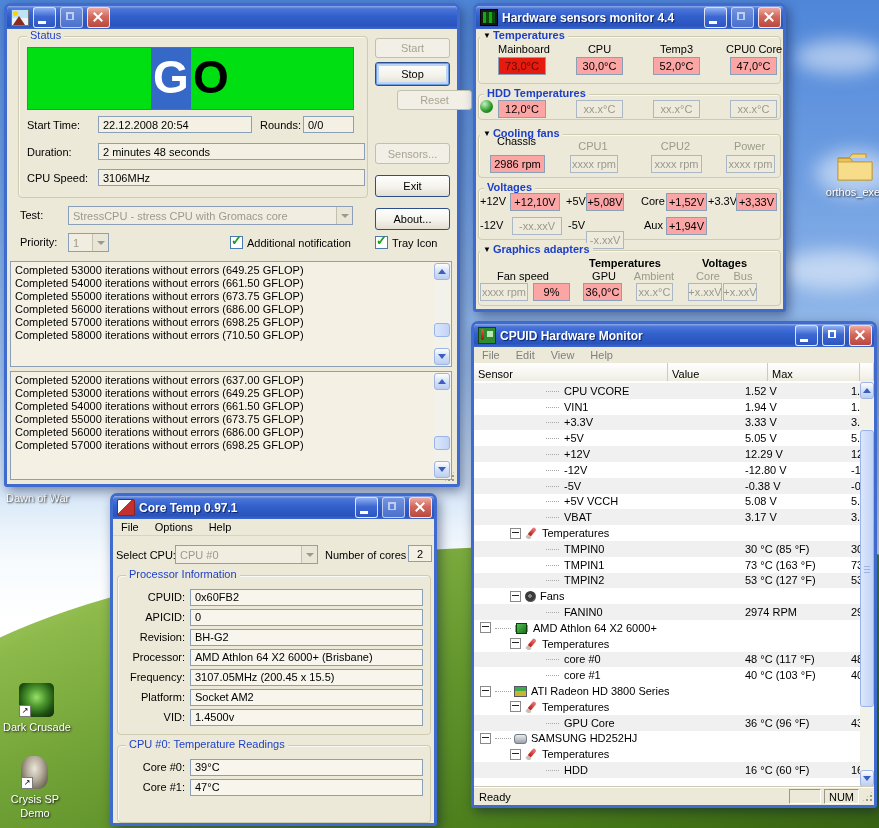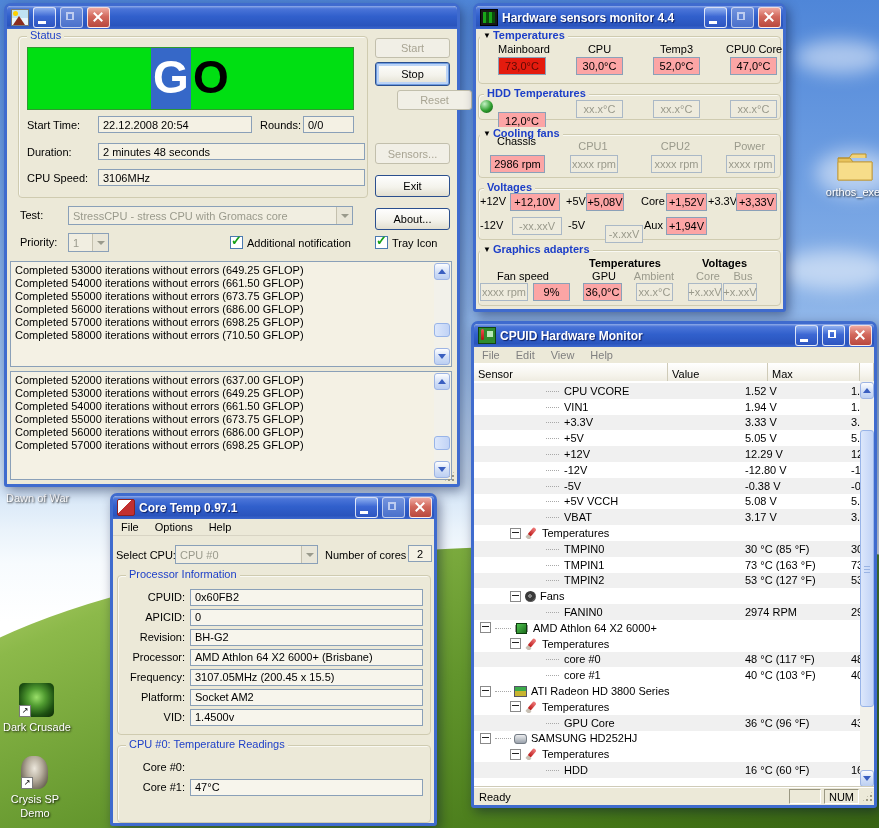--- a/index.html
+++ b/index.html
@@ -295,21 +295,21 @@
       <span class="clab" style="left:177px;top:14px;width:47px;">Temp3</span>
       <span class="clab" style="left:250px;top:14px;width:51px;">CPU0 Core</span>
       <div class="vbox alarm" style="left:22px;top:28px;width:46px;">73,0°C</div>
       <div class="vbox" style="left:100px;top:28px;width:45px;">30,0°C</div>
       <div class="vbox" style="left:177px;top:28px;width:45px;">52,0°C</div>
       <div class="vbox" style="left:254px;top:28px;width:45px;">47,0°C</div>
 
       <div class="grp" style="left:2px;top:65px;width:301px;height:24px;"></div>
       <span class="shead" style="left:8px;top:58px;">HDD Temperatures</span>
       <span class="led" style="left:4px;top:71px;"></span>
-      <div class="vbox" style="left:22px;top:83px;width:46px;">12,0°C</div>
+      <div class="vbox" style="left:22px;top:71px;width:46px;">12,0°C</div>
       <div class="vbox dis" style="left:100px;top:71px;width:45px;">xx.x°C</div>
       <div class="vbox dis" style="left:177px;top:71px;width:45px;">xx.x°C</div>
       <div class="vbox dis" style="left:254px;top:71px;width:45px;">xx.x°C</div>
 
       <div class="grp" style="left:2px;top:105px;width:301px;height:42px;"></div>
       <span class="shead" style="left:4px;top:98px;"><span class="arr">▼</span><span>Cooling fans</span></span>
       <span class="clab" style="left:14px;top:106px;width:53px;">Chassis</span>
       <span class="clab dis" style="left:94px;top:111px;width:46px;">CPU1</span>
       <span class="clab dis" style="left:175px;top:111px;width:49px;">CPU2</span>
       <span class="clab dis" style="left:250px;top:111px;width:47px;">Power</span>
@@ -324,21 +324,21 @@
       <div class="vbox" style="left:34px;top:164px;width:48px;">+12,10V</div>
       <span class="lbl" style="left:90px;top:166px;">+5V</span>
       <div class="vbox" style="left:110px;top:164px;width:36px;">+5,08V</div>
       <span class="lbl" style="left:165px;top:166px;">Core</span>
       <div class="vbox" style="left:190px;top:164px;width:39px;">+1,52V</div>
       <span class="lbl" style="left:232px;top:166px;">+3.3V</span>
       <div class="vbox" style="left:260px;top:164px;width:39px;text-align:center;">+3,33V</div>
       <span class="lbl" style="left:4px;top:190px;">-12V</span>
       <div class="vbox dis" style="left:36px;top:188px;width:48px;">-xx.xxV</div>
       <span class="lbl" style="left:92px;top:190px;">-5V</span>
-      <div class="vbox dis" style="left:110px;top:196px;width:36px;margin-left:19px;">-x.xxV</div>
+      <div class="vbox dis" style="left:110px;top:202px;width:36px;">-x.xxV</div>
       <span class="lbl" style="left:168px;top:190px;">Aux</span>
       <div class="vbox" style="left:190px;top:188px;width:39px;">+1,94V</div>
 
       <div class="grp" style="left:2px;top:221px;width:301px;height:54px;"></div>
       <span class="shead" style="left:4px;top:214px;"><span class="arr">▼</span><span>Graphics adapters</span></span>
       <span class="lbl" style="left:113px;top:228px;font-weight:bold;">Temperatures</span>
       <span class="lbl" style="left:226px;top:228px;font-weight:bold;">Voltages</span>
       <span class="clab" style="left:20px;top:241px;width:54px;">Fan speed</span>
       <span class="clab" style="left:113px;top:241px;width:30px;">GPU</span>
       <span class="clab dis" style="left:155px;top:241px;width:46px;">Ambient</span>
@@ -675,20 +675,21 @@
             <span class="cb">1.4500v</span>
           </div>
         </div>
 
       <div class="grp" style="left:4px;top:226px;width:312px;height:76px;">
         <span class="glabel">CPU #0: Temperature Readings</span>
       </div>
       <div id="ct-temps" style="position:absolute;left:10px;top:238px;width:300px;">
           <div class="ctrow">
             <span class="cl">Core #0:</span>
+            <span class="cb">39°C</span>
           </div>
           <div class="ctrow">
             <span class="cl">Core #1:</span>
             <span class="cb">47°C</span>
           </div>
         </div>
     </div>
   </div>
 </div>
 

